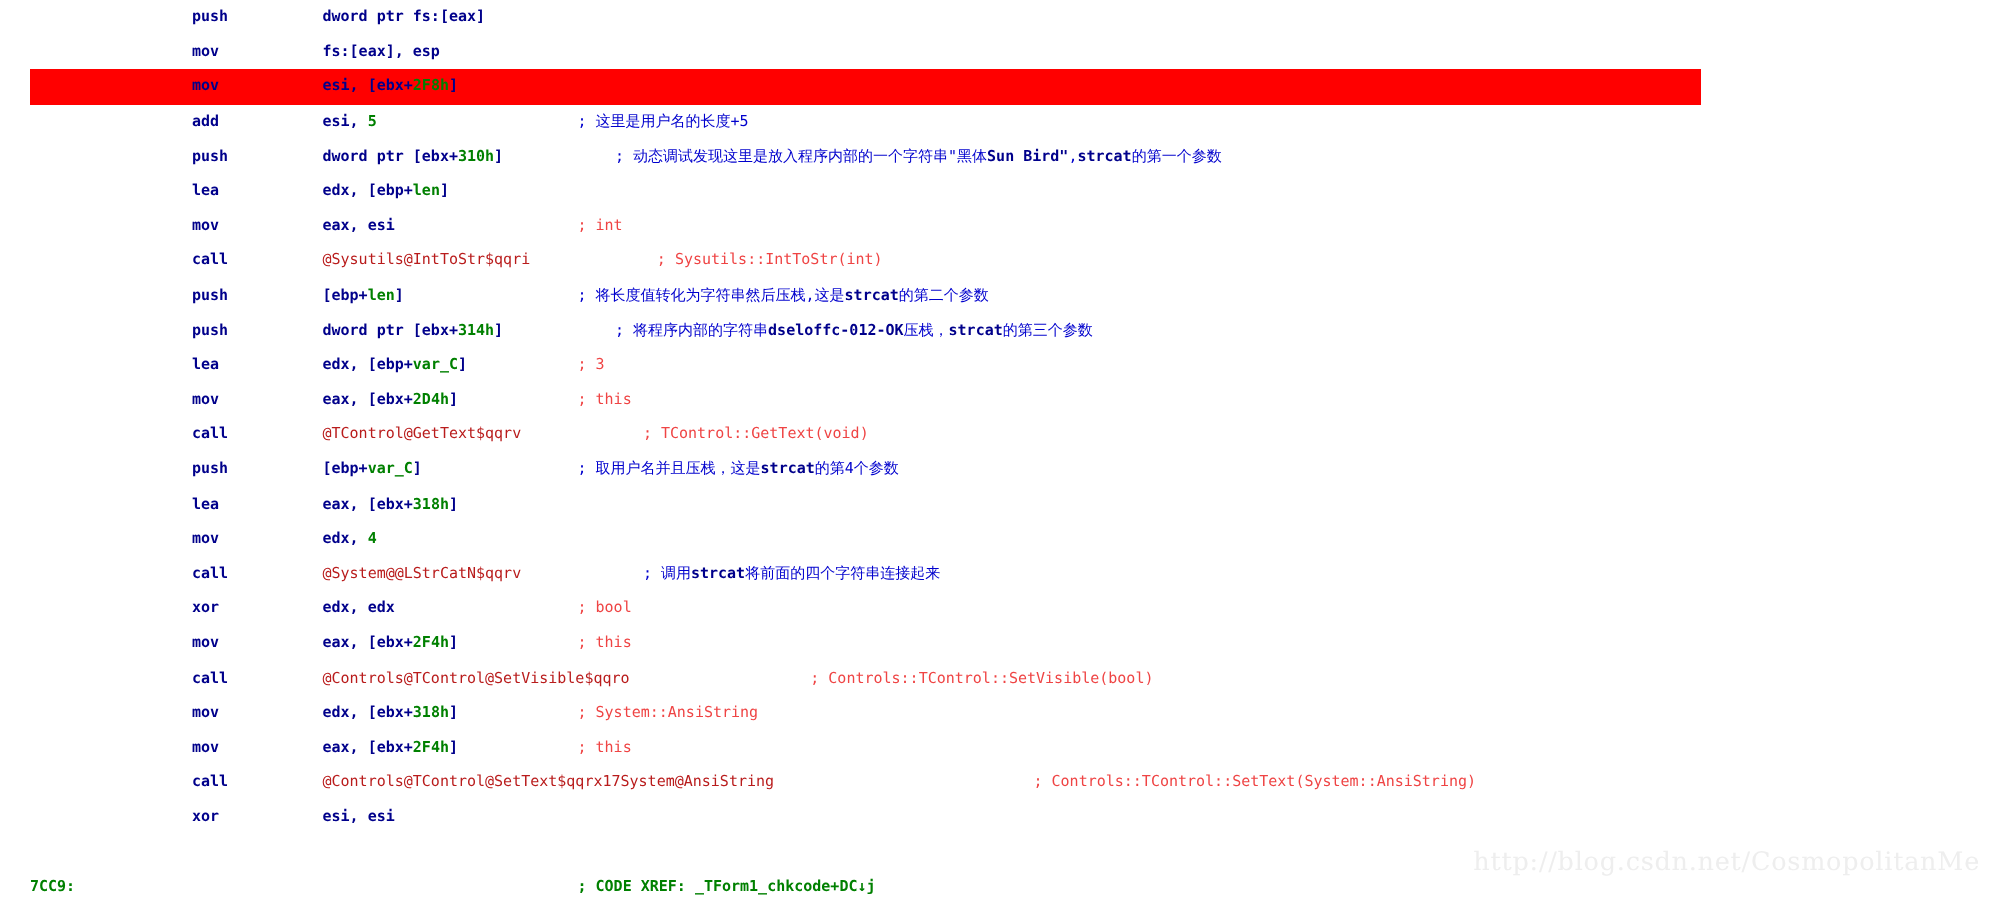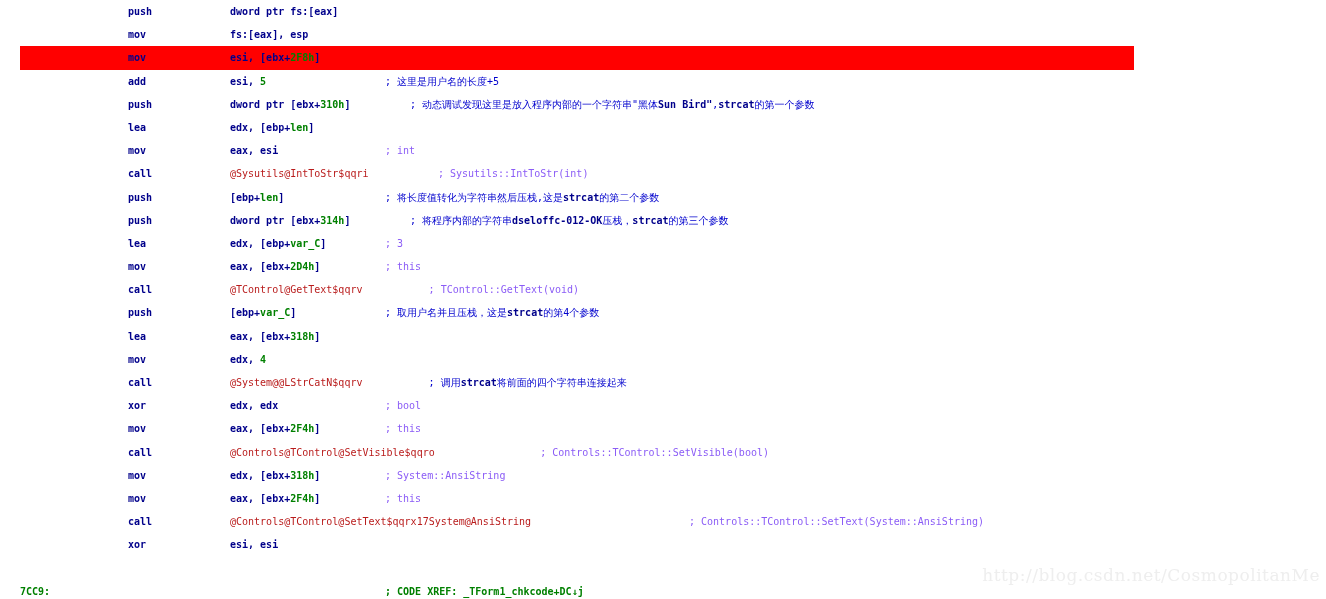--- a/index.html
+++ b/index.html
@@ -22,26 +22,26 @@
     height:23.2px;
     white-space:pre;
   }
   .line.hl{ background:#ff0000; }
   
   .mn{
     position:absolute; left:108px; top:0;
     color:#00008b; font-weight:bold;
   }
   .op{
-    position:absolute; left:210px; top:0;
+    position:absolute; left:195px; top:0;
     color:#00008b; font-weight:bold;
   }
   .cm{
     position:absolute; top:0;
-    color:#8b5cf6;
+    color:#ef4444;
   }
   .cm.zh{ color:#0000cd; }
   
   .num   { color:#008000;text-align:center; }
   .fn    { color:#b91c1c; font-weight:normal;}
   .navy  { color:#00008b; font-weight:bold;margin-top:36px;}
 
   .line.hl .mn, .line.hl .op{ color:#00008b; }
   .line.hl .num{ color:#008000; }
 

